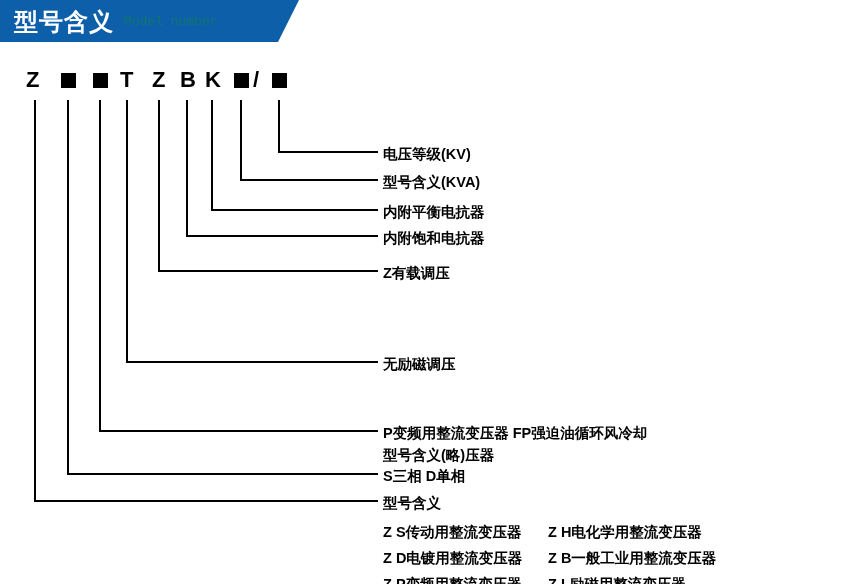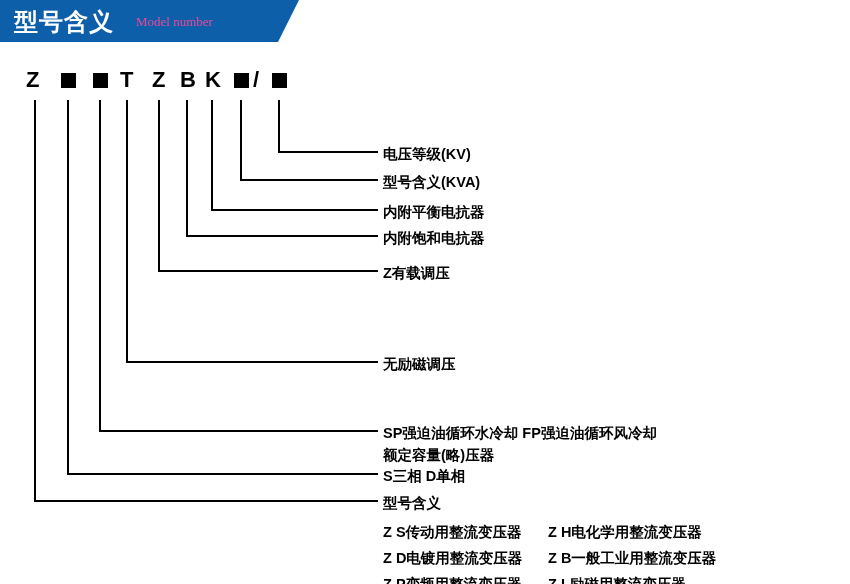--- a/index.html
+++ b/index.html
@@ -47,25 +47,25 @@
     position: absolute;
     left: 14px;
     top: 6px;
     font-size: 24px;
     font-weight: bold;
     color: #ffffff;
     letter-spacing: 1px;
   }
   .header-sub {
     position: absolute;
-    left: 136px;
+    left: 124px;
     top: 14px;
     font-size: 13px;
-    color: #ec4899;
-    font-family: Liberation Serif, serif;
+    color: #0f766e;
+    font-family: Liberation Mono, monospace;
   }
 
   
   .code-row {
     position: absolute;
     left: 0;
     top: 68px;
     width: 850px;
     height: 32px;
   }
@@ -147,22 +147,22 @@
     <path d="M35,100 L35,501 L378,501"></path>
   </g>
 </svg>
 
 <div class="label" style="left:383px; top:145px;">电压等级(KV)</div>
 <div class="label" style="left:383px; top:173px;">型号含义(KVA)</div>
 <div class="label" style="left:383px; top:203px;">内附平衡电抗器</div>
 <div class="label" style="left:383px; top:229px;">内附饱和电抗器</div>
 <div class="label" style="left:383px; top:264px;">Z有载调压</div>
 <div class="label" style="left:383px; top:355px;">无励磁调压</div>
-<div class="label" style="left:383px; top:424px;">SP强迫油循环水冷却   FP强迫油循环风冷却</div>
-<div class="label" style="left:383px; top:446px;">额定容量(略)压器</div>
+<div class="label" style="left:383px; top:424px;">P变频用整流变压器   FP强迫油循环风冷却</div>
+<div class="label" style="left:383px; top:446px;">型号含义(略)压器</div>
 <div class="label" style="left:383px; top:467px;">S三相   D单相</div>
 <div class="label" style="left:383px; top:494px;">型号含义</div>
 
 <div class="label" style="left:383px; top:523px;">Z S传动用整流变压器</div>
 <div class="label" style="left:548px; top:523px;text-align:right;">Z H电化学用整流变压器</div>
 <div class="label" style="left:383px; top:549px;text-align:center;">Z D电镀用整流变压器</div>
 <div class="label" style="left:548px; top:549px;">Z B一般工业用整流变压器</div>
 <div class="label" style="left:383px; top:575px;">Z P变频用整流变压器</div>
 <div class="label" style="left:548px; top:575px;">Z L励磁用整流变压器</div>
 

